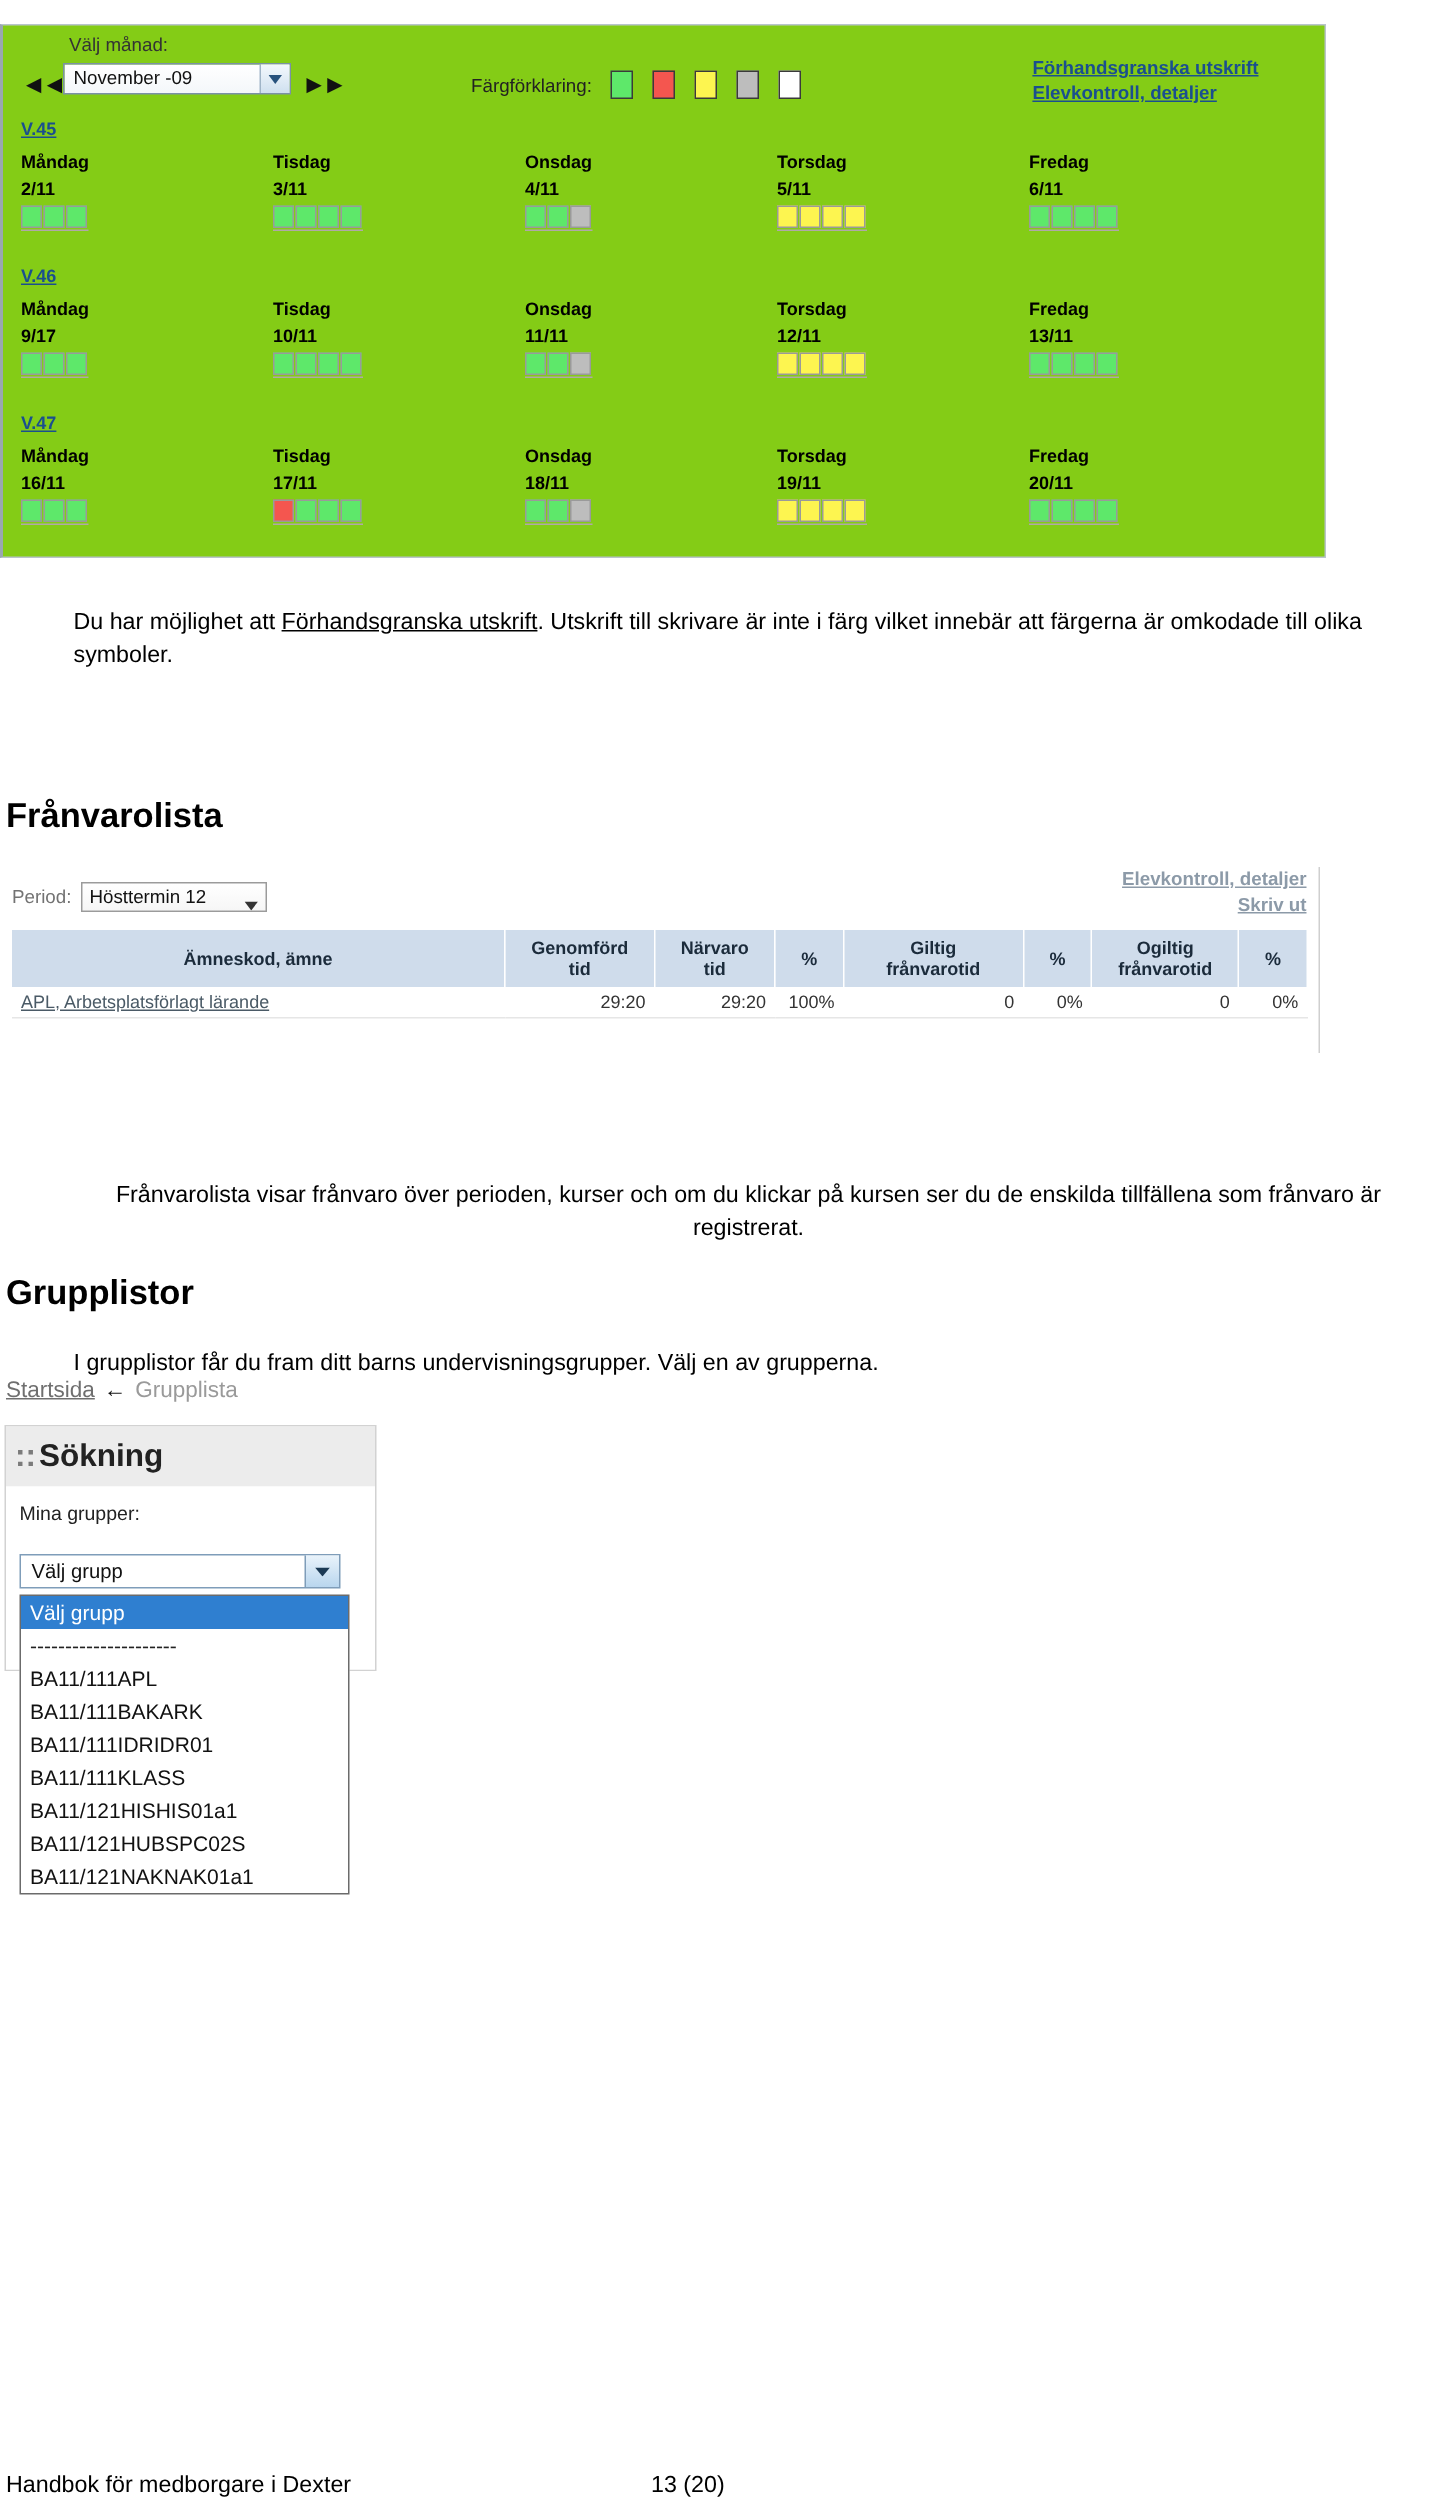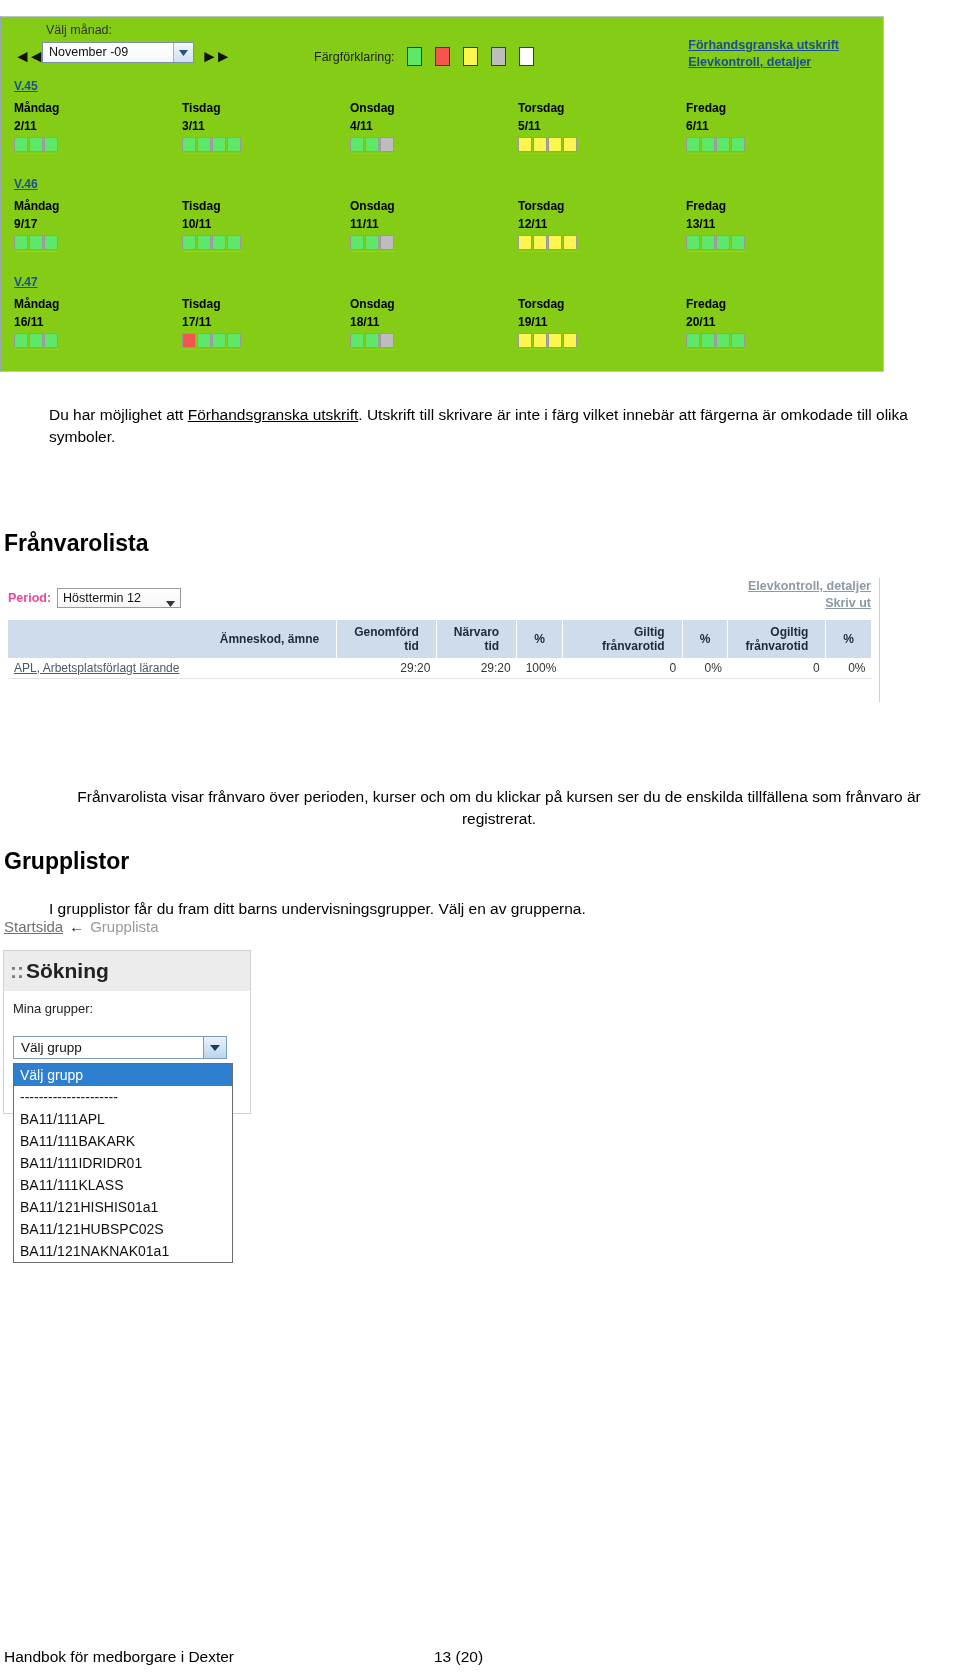--- a/index.html
+++ b/index.html
@@ -174,21 +174,21 @@
     background: #fff;
     border-right: 1px solid #cfcfcf;
     box-sizing: border-box;
   }
   .fr-period {
     position: absolute;
     left: 4px; top: 10px;
     display: flex; align-items: center;
     font-size: 12.5px;
   }
-  .fr-period .lbl { font-weight: bold; margin-right: 6px; color:#ec4899; }
+  .fr-period .lbl { font-weight: normal; margin-right: 6px; color:#737373; }
   .fr-select {
     position: relative;
     width: 124px; height: 20px;
     border: 1px solid #9b9b9b;
     background: linear-gradient(#ffffff, #f6f6f6);
     font-size: 12.5px;
     padding: 2px 20px 0 5px;
     box-sizing: border-box;
     cursor: pointer;
     color: #111;
@@ -216,21 +216,21 @@
     left: 4px; top: 42px;
     width: 864px;
     border-collapse: collapse;
     font-size: 12px;
   }
   table.fr-table th {
     background: #cfdceb;
     border-right: 1px solid #ffffff;
     font-weight: bold;
     color: #1b2b3b;
-    text-align: right;
+    text-align: center;
     padding: 5px 17px;
     vertical-align: middle;
     height: 34px;
     box-sizing: border-box;
   }
   table.fr-table td {
     padding: 3px 6px;
     border-bottom: 1px solid #e6e6e6;
     color: #333;
     white-space: nowrap;

